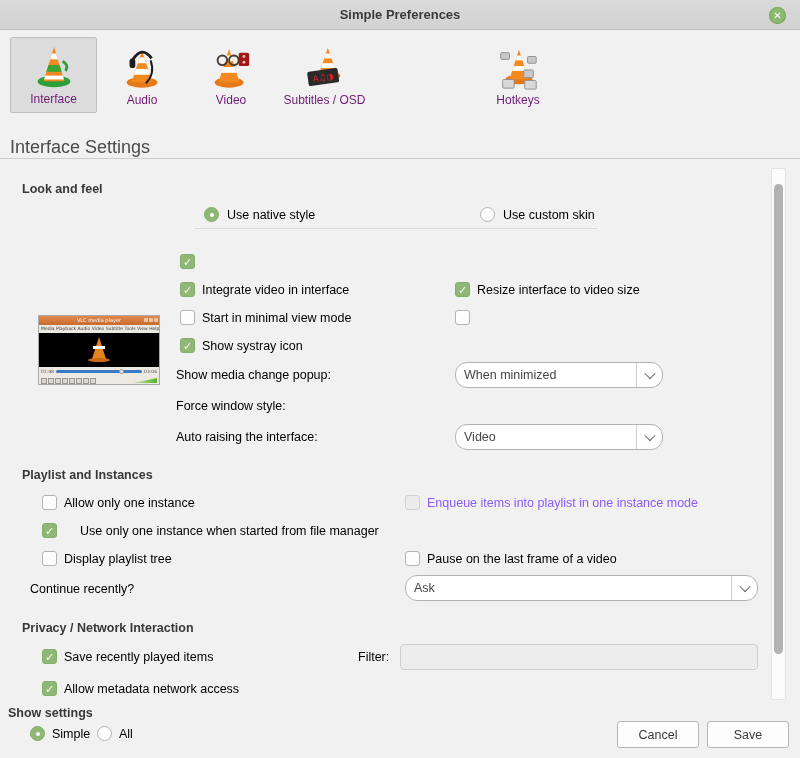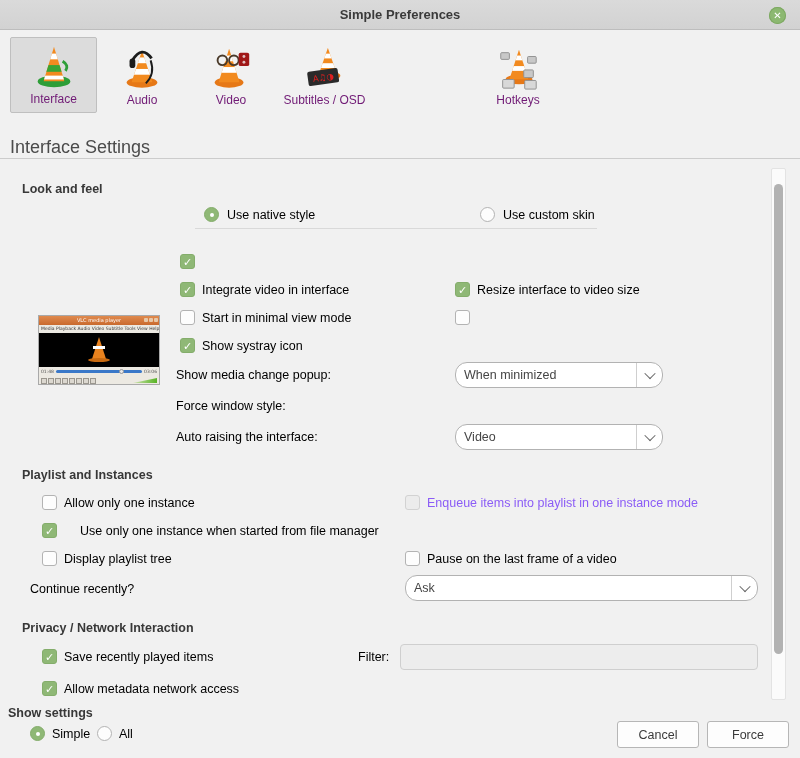--- a/index.html
+++ b/index.html
@@ -325,15 +325,15 @@
   <div class="scroll-thumb"></div>
 
   <div class="sec-head" style="left:8px; top:706px;">Show settings</div>
   <span class="radio checked" style="left:30px; top:726px;"></span>
   <span class="lbl" style="left:52px; top:727px;">Simple</span>
   <span class="radio" style="left:97px; top:726px;"></span>
   <span class="lbl" style="left:119px; top:727px;">All</span>
 
   <button class="btn" style="left:150px; top:721px; width:120px; height:30px;margin-top:40px;">Reset Preferences</button>
   <button class="btn" style="left:617px; top:721px; width:82px; height:27px;">Cancel</button>
-  <button class="btn" style="left:707px; top:721px; width:82px; height:27px;">Force</button>
+  <button class="btn" style="left:707px; top:721px; width:82px; height:27px;">Save</button>
 
 </div>
 
 </body></html>

